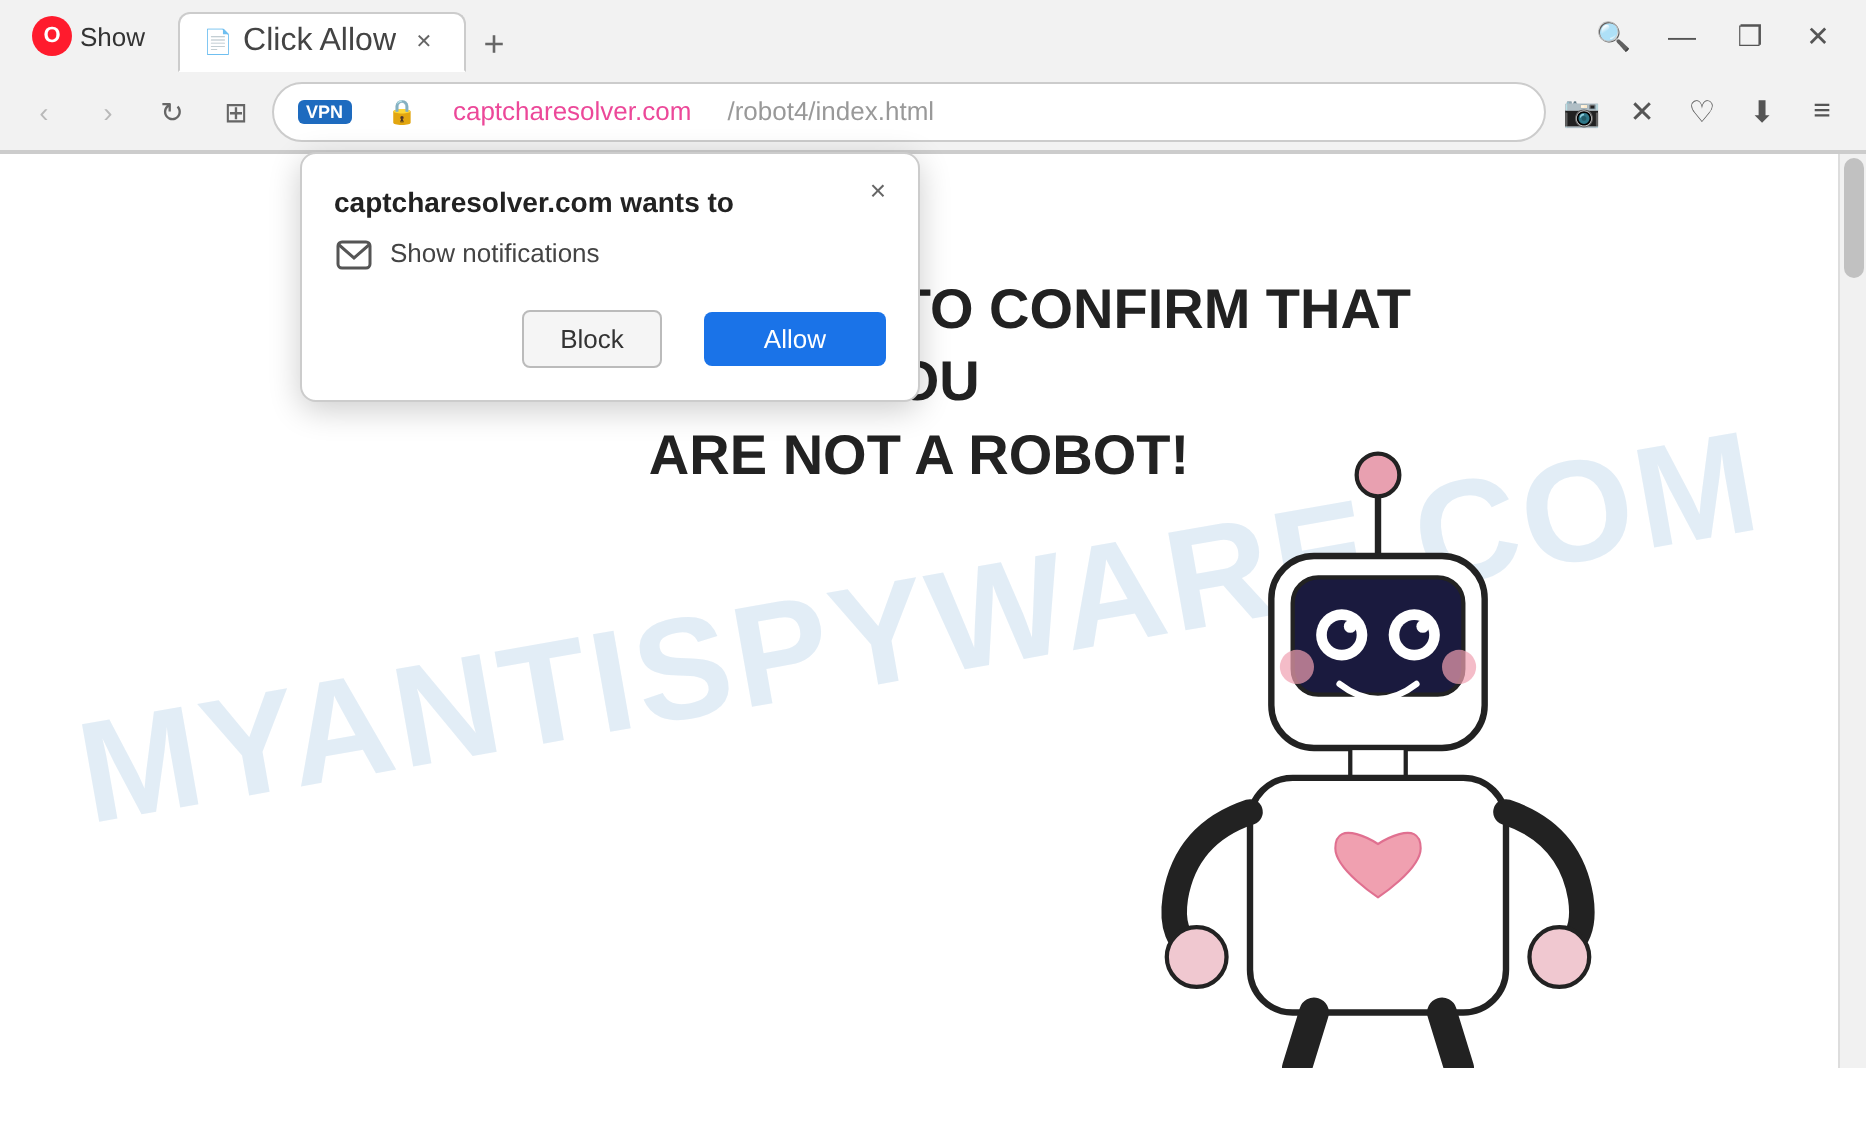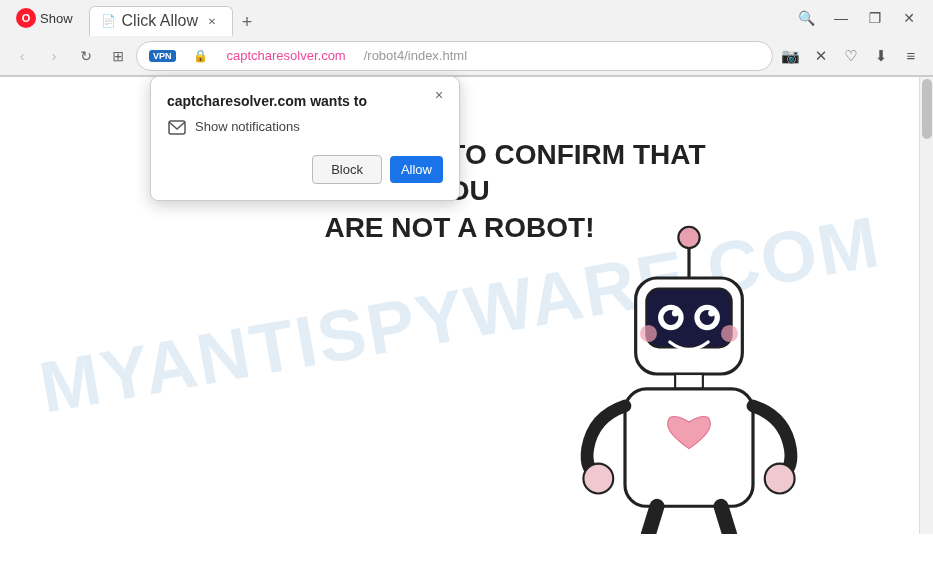--- a/index.html
+++ b/index.html
@@ -357,36 +357,36 @@
 
     .perm-text {
       font-size: 13px;
       color: #444;
     }
 
     .popup-buttons {
       display: flex;
       align-items: center;
       justify-content: flex-end;
-      gap: 8px;
+      gap: 21px;
     }
 
     .btn-block {
       padding: 6px 18px;
       border: 1px solid #bbb;
       background: #f5f5f5;
       border-radius: 4px;
       font-size: 13px;
       color: #333;
       cursor: pointer;
       font-family: Arial, sans-serif;
     }
 
     .btn-allow {
-      padding: 6px 11px;
+      padding: 6px 30px;
       border: none;
       background: #1a73e8;
       border-radius: 4px;
       font-size: 13px;
       color: #fff;
       cursor: pointer;
       font-family: Arial, sans-serif;
     }
   </style>
 </head>

